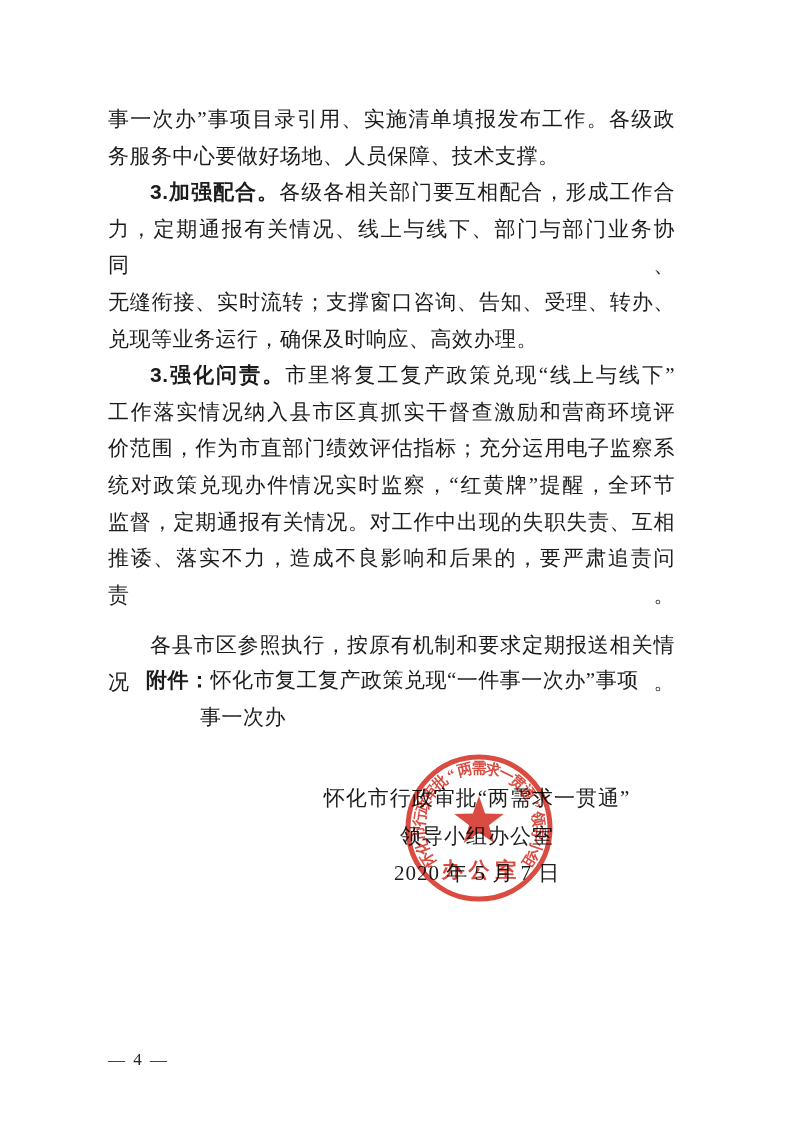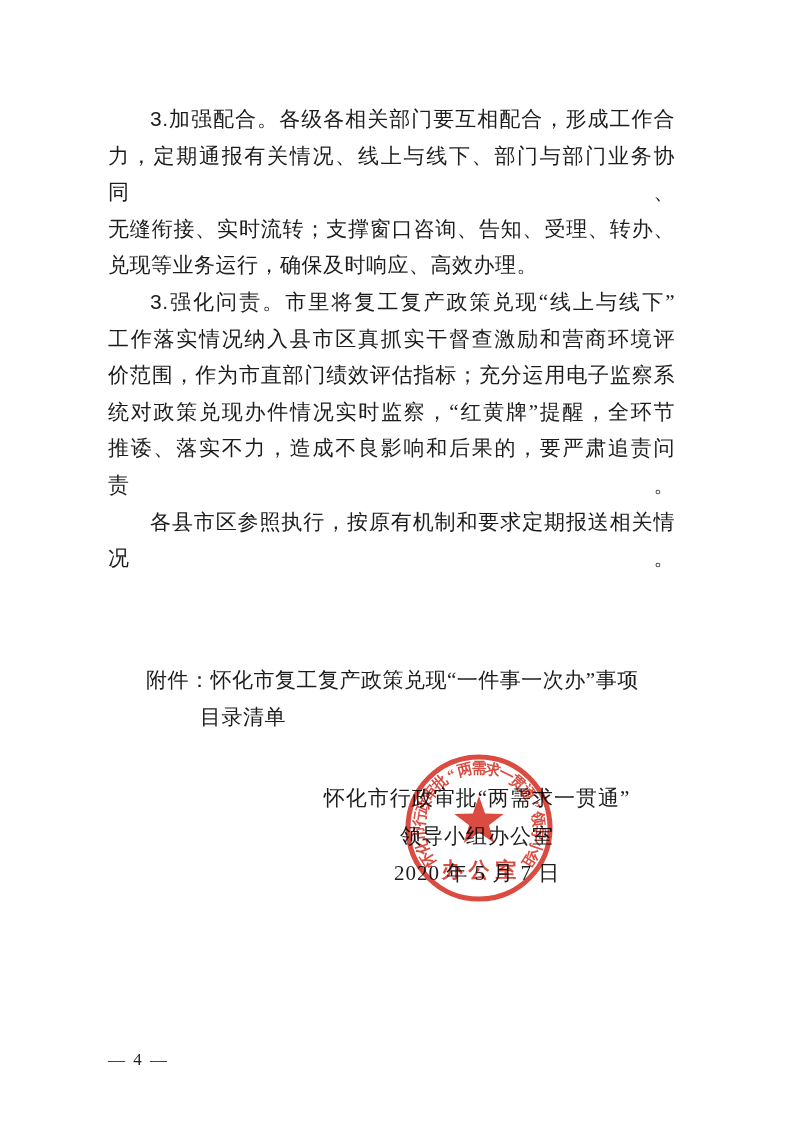--- a/index.html
+++ b/index.html
@@ -12,21 +12,21 @@
   
   .doc{
     position:absolute;left:108px;top:101px;width:567px;
     font-size:21px;line-height:36.6px;letter-spacing:0.5px;
   }
   .paragraph{margin:0;}
   .paragraph:nth-child(4){margin-top:14px;}
   .line{white-space:nowrap;}
   .line.fill{white-space:normal;text-align:justify;text-align-last:justify;}
   .line.indent{text-indent:42px;}
-  .bold{font-weight:400;font-family:"Liberation Sans","DejaVu Sans",sans-serif;}
+  .bold{font-weight:700;font-family:"Liberation Sans","DejaVu Sans",sans-serif;}
   
   .attachment{
     position:absolute;left:108px;top:662px;width:567px;
     font-size:21px;line-height:36.6px;letter-spacing:0.5px;
   }
   .att-line1{padding-left:38px;}
   .att-line2{padding-left:92px;}
   
   .signature{
     position:absolute;left:310px;top:780px;width:334px;
@@ -48,42 +48,47 @@
     font-size:17px;letter-spacing:2px;color:#222;
   }
 </style>
 </head>
 <body>
 
 <div class="page">
 
   <div class="doc">
       <div class="paragraph">
+        <div class="line fill"><span>事一次办”事项目录引用、实施清单填报发布工作。各级政</span></div>
+        <div class="line"><span>务服务中心要做好场地、人员保障、技术支撑。</span></div>
+      </div>
+      <div class="paragraph">
         <div class="line fill indent"><span class="bold">3.加强配合。</span><span>各级各相关部门要互相配合，形成工作合</span></div>
         <div class="line fill"><span>力，定期通报有关情况、线上与线下、部门与部门业务协同、</span></div>
         <div class="line fill"><span>无缝衔接、实时流转；支撑窗口咨询、告知、受理、转办、</span></div>
         <div class="line"><span>兑现等业务运行，确保及时响应、高效办理。</span></div>
       </div>
       <div class="paragraph">
         <div class="line fill indent"><span class="bold">3.强化问责。</span><span>市里将复工复产政策兑现“线上与线下”</span></div>
         <div class="line fill"><span>工作落实情况纳入县市区真抓实干督查激励和营商环境评</span></div>
         <div class="line fill"><span>价范围，作为市直部门绩效评估指标；充分运用电子监察系</span></div>
         <div class="line fill"><span>统对政策兑现办件情况实时监察，“红黄牌”提醒，全环节</span></div>
+        <div class="line fill"><span>监督，定期通报有关情况。对工作中出现的失职失责、互相</span></div>
         <div class="line fill"><span>推诿、落实不力，造成不良影响和后果的，要严肃追责问责。</span></div>
       </div>
       <div class="paragraph">
         <div class="line fill indent"><span>各县市区参照执行，按原有机制和要求定期报送相关情况。</span></div>
       </div>
     </div>
 
   <div class="attachment">
     <div class="line att-line1">
       <span class="bold">附件：</span><span>怀化市复工复产政策兑现“一件事一次办”事项</span>
     </div>
-    <div class="line att-line2">目录清单</div>
+    <div class="line att-line2">事一次办</div>
   </div>
 
   <div class="signature">
     <div>怀化市行政审批“两需求一贯通”</div>
     <div>领导小组办公室</div>
     <div>2020 年 5 月 7 日</div>
   </div>
 
   <div class="seal">
     <svg id="seal-svg" width="160" height="160" viewBox="0 0 160 160">

